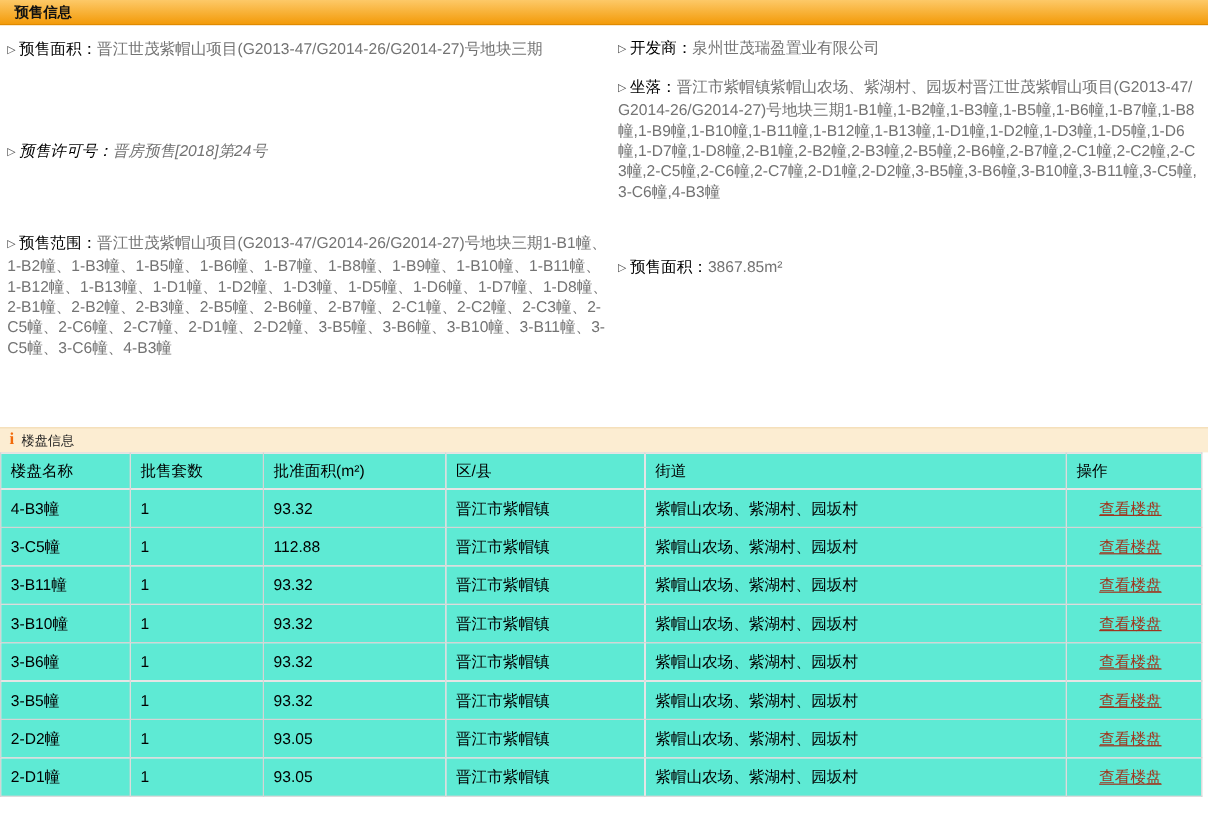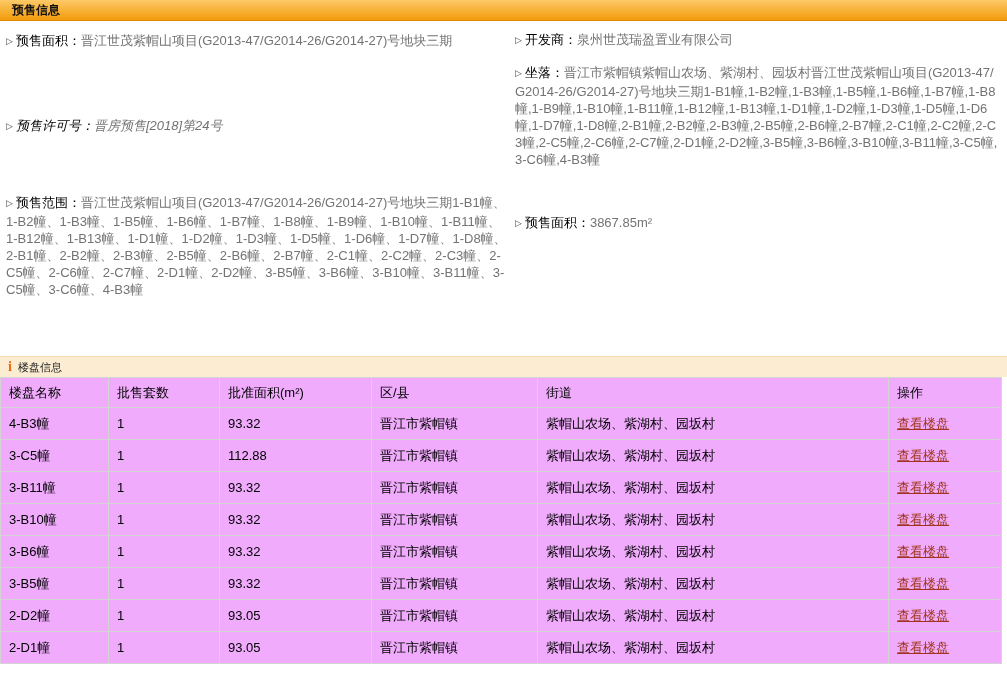--- a/index.html
+++ b/index.html
@@ -86,29 +86,30 @@
     table-layout: fixed;
   }
   .listing th, .listing td {
     border: 1px solid #d4d4d4;
     padding: 0 8px;
     text-align: left;
     font-size: 13px;
     font-weight: normal;
     white-space: nowrap;
     overflow: hidden;
-    background: #f0abfc;
+    background: #5eead4;
   }
   .listing th { height: 30px; color: #000; }
   .listing td { height: 32px; }
 
   .view-link {
     color: #a0361f;
     text-decoration: underline;
     cursor: pointer;
+    margin-left: 19px;
   }
 </style>
 </head>
 <body>
 
 <div class="top-bar">
   <span class="title">预售信息</span>
 </div>
 
 <div class="info-section">

